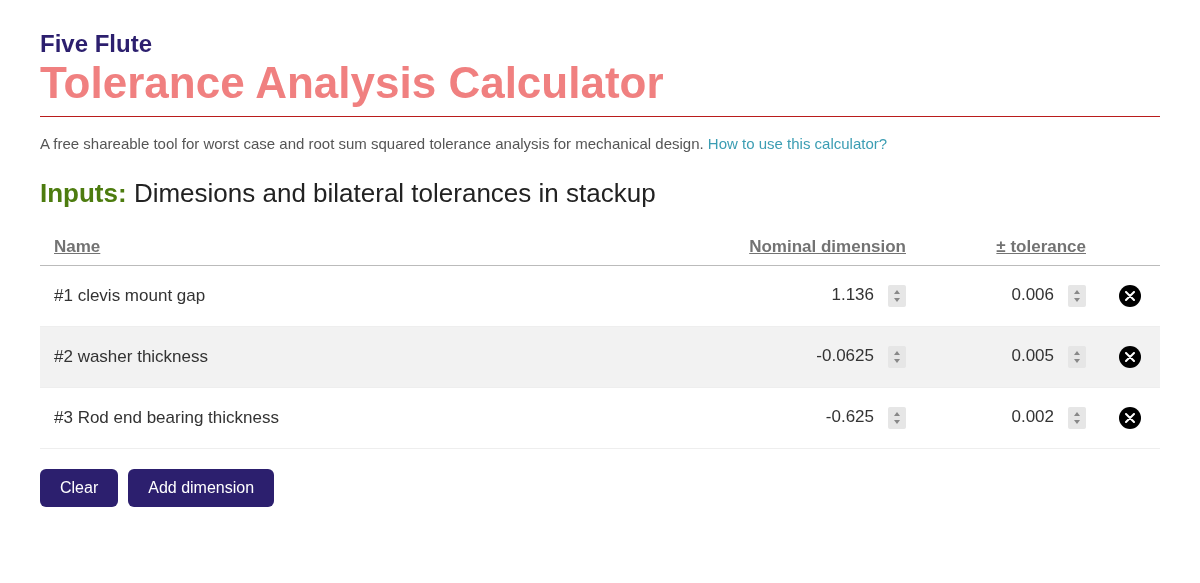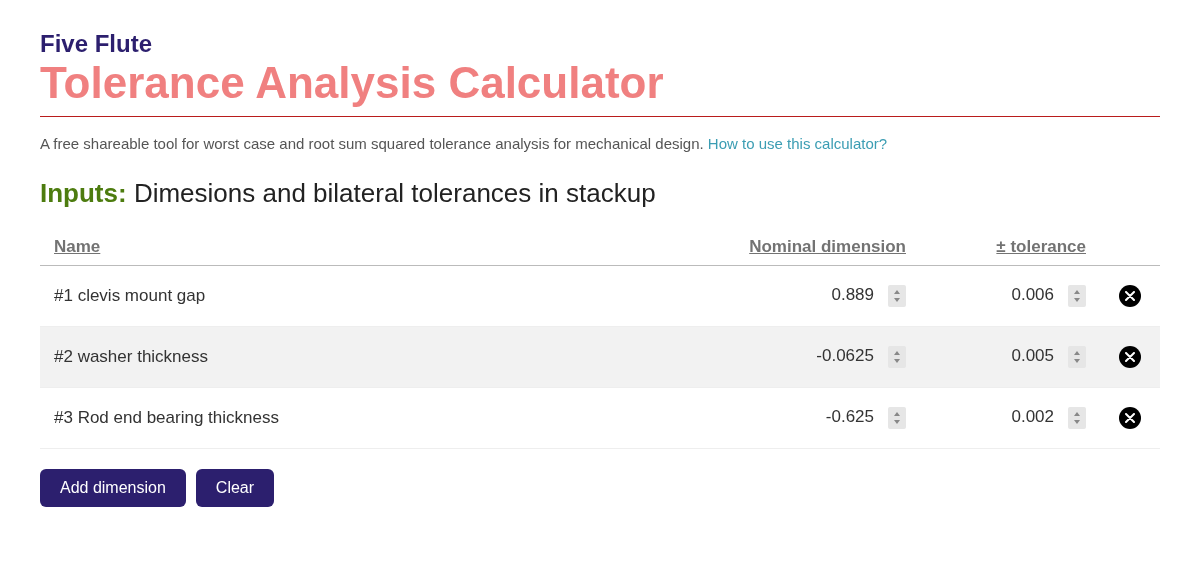--- a/index.html
+++ b/index.html
@@ -160,21 +160,21 @@
     <tr>
       <th>Name</th>
       <th class="col-nominal">Nominal dimension</th>
       <th class="col-tol">± tolerance</th>
       <th class="col-delete"></th>
     </tr>
   </thead>
   <tbody id="table-body">
       <tr>
         <td>#1 clevis mount gap</td>
-        <td class="col-value"><span class="value-text">0.889</span><span class="stepper">
+        <td class="col-value"><span class="value-text">1.136</span><span class="stepper">
             <svg width="10" height="14" viewBox="0 0 10 14">
               <path d="M5 1 L8 5 L2 5 Z" fill="#888"></path>
               <path d="M5 13 L2 9 L8 9 Z" fill="#888"></path>
             </svg>
           </span></td>
         <td class="col-value"><span class="value-text">0.006</span><span class="stepper">
             <svg width="10" height="14" viewBox="0 0 10 14">
               <path d="M5 1 L8 5 L2 5 Z" fill="#888"></path>
               <path d="M5 13 L2 9 L8 9 Z" fill="#888"></path>
             </svg>
@@ -222,15 +222,15 @@
         <td class="col-delete"><button class="delete-btn">
             <svg viewBox="0 0 10 10">
               <path d="M1 1 L9 9 M9 1 L1 9" stroke="#fff" stroke-width="2" stroke-linecap="round"></path>
             </svg>
           </button></td>
       </tr>
     </tbody>
 </table>
 
 <div class="buttons">
+  <button class="btn">Clear</button>
   <button class="btn">Add dimension</button>
-  <button class="btn">Clear</button>
 </div>
 
 </body></html>

